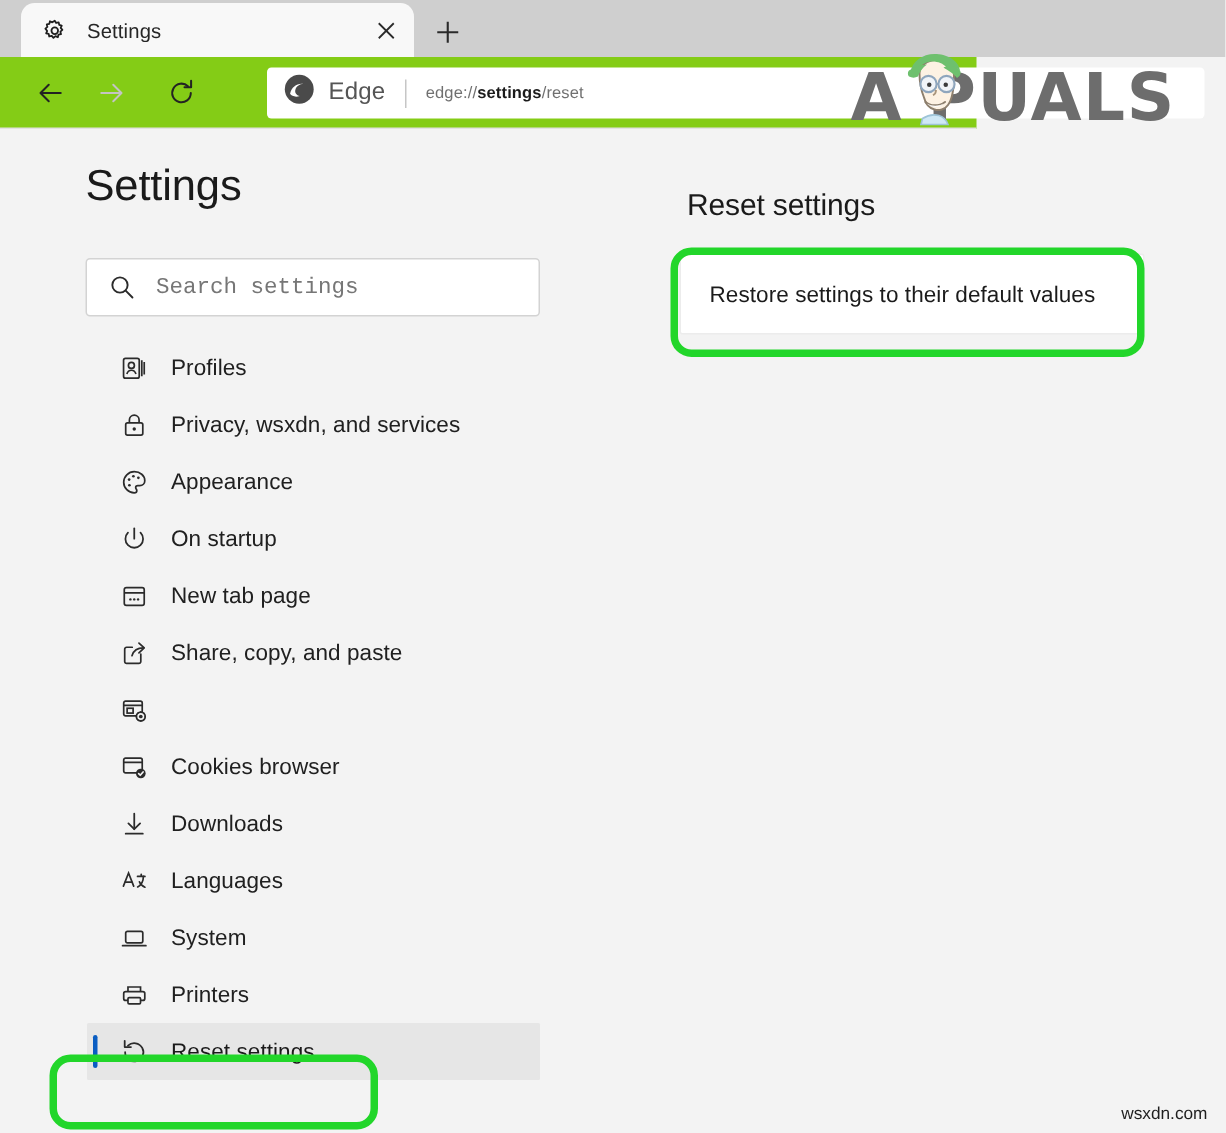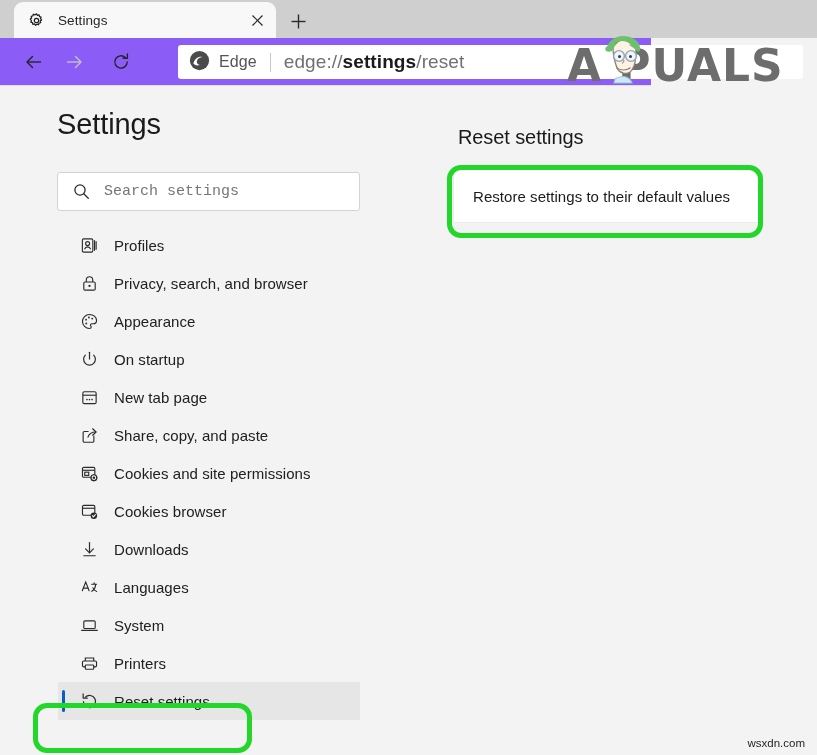--- a/index.html
+++ b/index.html
@@ -61,21 +61,21 @@
     width: 40px; height: 33px;
     margin-left: 2px;
     display: flex; align-items: center; justify-content: center;
   }
 
   
   #toolbar {
     position: absolute;
     left: 0; top: 38px;
     width: 651px; height: 48px;
-    background: #8b5cf6;
+    background: #84cc16;
     display: flex;
     align-items: center;
     border-bottom: 1px solid #e2e2e2;
     box-sizing: border-box;
   }
   .nav-btn {
     width: 34px; height: 34px;
     margin-left: 6px;
     display: flex; align-items: center; justify-content: center;
     border-radius: 4px;
@@ -104,21 +104,21 @@
     margin-left: 9px;
     letter-spacing: .1px;
   }
   #url-divider {
     width: 1px; height: 19px;
     background: #c6c6c6;
     margin: 0 13px;
     flex: 0 0 1px;
   }
   #url-text {
-    font-size: 19px;
+    font-size: 11px;
     color: #707070;
     white-space: nowrap;
     letter-spacing: .1px;
   }
   #url-text .url-strong { color: #1b1b1b; font-weight: bold; }
 
   
   #appuals-watermark {
     position: absolute;
     left: 567px; top: 27px;
@@ -427,21 +427,21 @@
       </div>
 
       <div class="nav-item">
         <span class="nav-icon">
           <svg width="19" height="19" viewBox="0 0 20 20" stroke="#2b2b2b" stroke-width="1.2" fill="none">
             <rect x="4" y="8.4" width="12" height="8.6" rx="1.3"></rect>
             <path d="M6.6 8.4V6.3a3.4 3.4 0 0 1 6.8 0v2.1"></path>
             <circle cx="10" cy="12.6" r="1.2" fill="#2b2b2b" stroke="none"></circle>
           </svg>
         </span>
-        <span class="nav-label">Privacy, search, and browser</span>
+        <span class="nav-label">Privacy, wsxdn, and services</span>
       </div>
 
       <div class="nav-item">
         <span class="nav-icon">
           <svg width="19" height="19" viewBox="0 0 20 20" stroke="#2b2b2b" stroke-width="1.2" fill="none">
             <path d="M10 2.6a7.4 7.4 0 1 0 0 14.8c1.2 0 1.8-.7 1.8-1.5 0-.9-.8-1.3-.8-2.1 0-.8.7-1.4 1.5-1.4h1.4c2 0 3.5-1.5 3.5-3.5C17.4 5.3 14.1 2.6 10 2.6z"></path>
             <circle cx="6.4" cy="8.1" r=".95" fill="#2b2b2b" stroke="none"></circle>
             <circle cx="9.4" cy="5.8" r=".95" fill="#2b2b2b" stroke="none"></circle>
             <circle cx="12.9" cy="6.9" r=".95" fill="#2b2b2b" stroke="none"></circle>
             <circle cx="6.6" cy="12.1" r=".95" fill="#2b2b2b" stroke="none"></circle>
@@ -488,21 +488,20 @@
         <span class="nav-icon">
           <svg width="19" height="19" viewBox="0 0 20 20" stroke="#2b2b2b" stroke-width="1.2" fill="none">
             <rect x="2.6" y="3.6" width="13" height="10.4" rx="1.3"></rect>
             <line x1="2.6" y1="6.6" x2="15.6" y2="6.6"></line>
             <rect x="5" y="8.6" width="4.2" height="3.4"></rect>
             <circle cx="14.6" cy="14.4" r="3.1" fill="#f3f3f3"></circle>
             <circle cx="14.6" cy="14.4" r="1.3" fill="#2b2b2b" stroke="none"></circle>
             <path d="M14.6 10.7v1M14.6 17.1v1M11 14.4h1M17.2 14.4h1M12.1 11.9l.7.7M16.4 16.2l.7.7M17.1 11.9l-.7.7M12.8 16.2l-.7.7"></path>
           </svg>
         </span>
-        <span class="nav-label">Cookies and site permissions</span>
       </div>
 
       <div class="nav-item">
         <span class="nav-icon">
           <svg width="19" height="19" viewBox="0 0 20 20" stroke="#2b2b2b" stroke-width="1.2" fill="none">
             <rect x="2.6" y="3.6" width="13" height="10.4" rx="1.3"></rect>
             <line x1="2.6" y1="6.6" x2="15.6" y2="6.6"></line>
             <circle cx="14.6" cy="14.4" r="3.4" fill="#2b2b2b" stroke="none"></circle>
             <polyline points="13.1,14.5 14.2,15.6 16.2,13.3" stroke="#f3f3f3" stroke-width="1.2" stroke-linecap="round" stroke-linejoin="round"></polyline>
           </svg>

